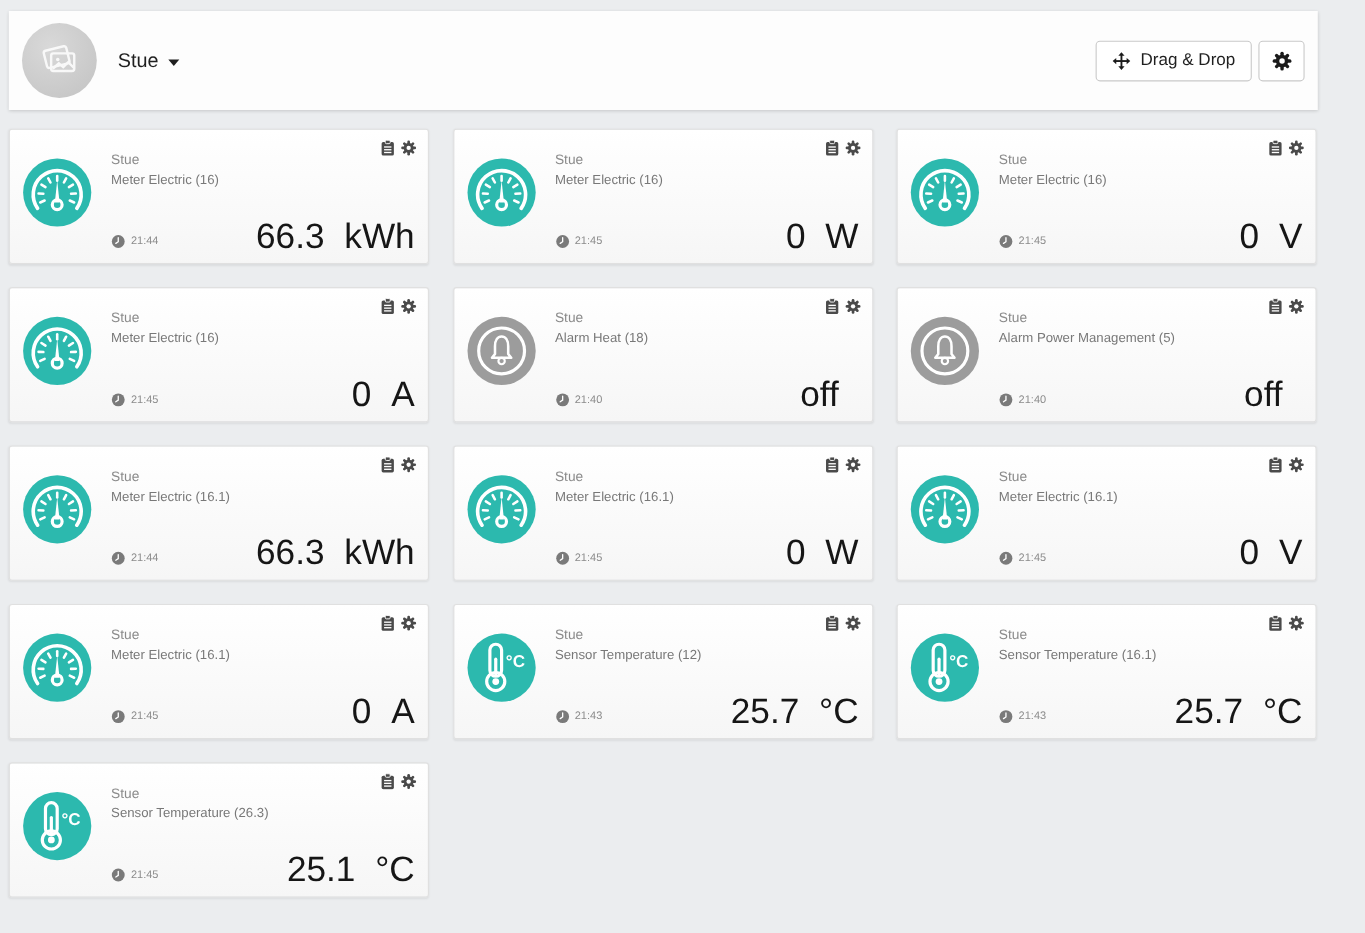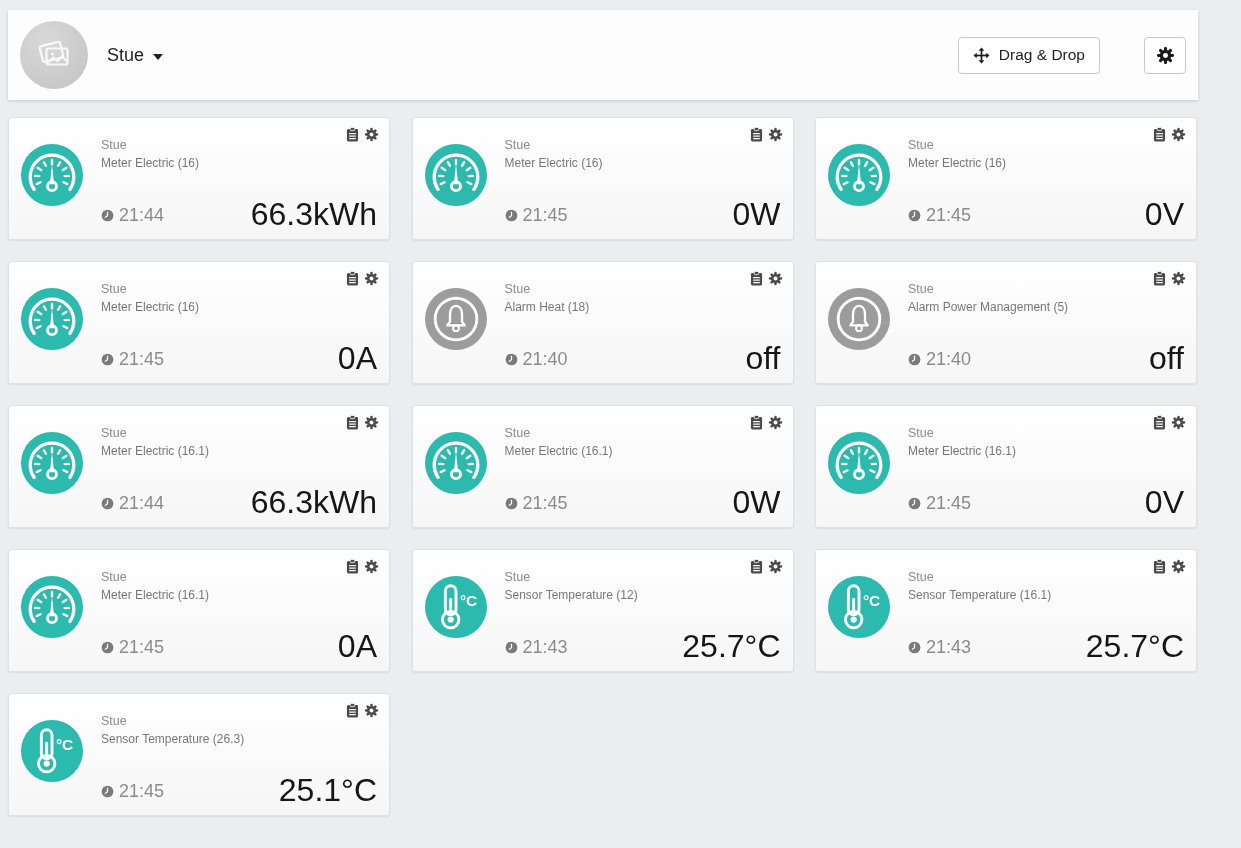--- a/index.html
+++ b/index.html
@@ -16,21 +16,21 @@
     width:68px; height:68px; border-radius:50%;
     background:radial-gradient(circle at 38% 32%, #d9d9d9, #c2c2c2);
     display:flex; align-items:center; justify-content:center; flex:0 0 auto;
   }
   .room-select { display:flex; align-items:center; gap:9px; margin-left:19px; font-size:18px; color:#1f1f1f; cursor:pointer; }
   .caret { width:0; height:0; border-left:5px solid transparent; border-right:5px solid transparent; border-top:6px solid #1f1f1f; margin-top:3px; }
   .header-actions { margin-left:auto; display:flex; gap:6px; align-items:center; }
   .btn {
     display:flex; align-items:center; gap:9px; height:37px; padding:0 14px;
     background:#fff; border:1px solid #c9c9c9; border-radius:4px;
-    font-size:15.5px; color:#1f1f1f; font-family:inherit; cursor:pointer;margin-left:38px;
+    font-size:15.5px; color:#1f1f1f; font-family:inherit; cursor:pointer;
   }
   .icon-btn { width:42px; justify-content:center; padding:0; }
 
   
   .grid {
     position:absolute; left:8px; top:117px; width:1190px;
     display:grid; grid-template-columns:repeat(3, 382px);
     column-gap:21.5px; row-gap:21px;
   }
   .card {
@@ -43,25 +43,25 @@
     position:absolute; left:12px; top:26px; width:62px; height:62px;
     border-radius:50%; display:flex; align-items:center; justify-content:center;
   }
   .card-titles { position:absolute; left:92px; top:20px; }
   .card-room   { font-size:12.5px; color:#8b8b8b; line-height:1.2; }
   .card-device { font-size:12px; color:#787878; margin-top:3px; }
   .card-corner { position:absolute; top:9px; right:10px; display:flex; align-items:center; gap:5px; }
   .corner-icon { display:flex; cursor:pointer; }
   .card-time-row {
     position:absolute; left:92px; bottom:13px;
-    display:flex; align-items:center; gap:5px; font-size:18px; color:#8b8b8b;
+    display:flex; align-items:center; gap:5px; font-size:10px; color:#8b8b8b;
   }
   .card-value-row {
     position:absolute; right:12px; bottom:6px;
-    display:flex; align-items:baseline; gap:0;
+    display:flex; align-items:baseline; gap:18px;
     font-size:32px; color:#161616;
   }
 </style>
 </head>
 <body>
 
 <header class="panel">
   <div class="avatar">
     <svg width="40" height="40" viewBox="0 0 40 40">
       <g stroke="#ffffff" stroke-width="2.2" fill="none" opacity="0.85">

